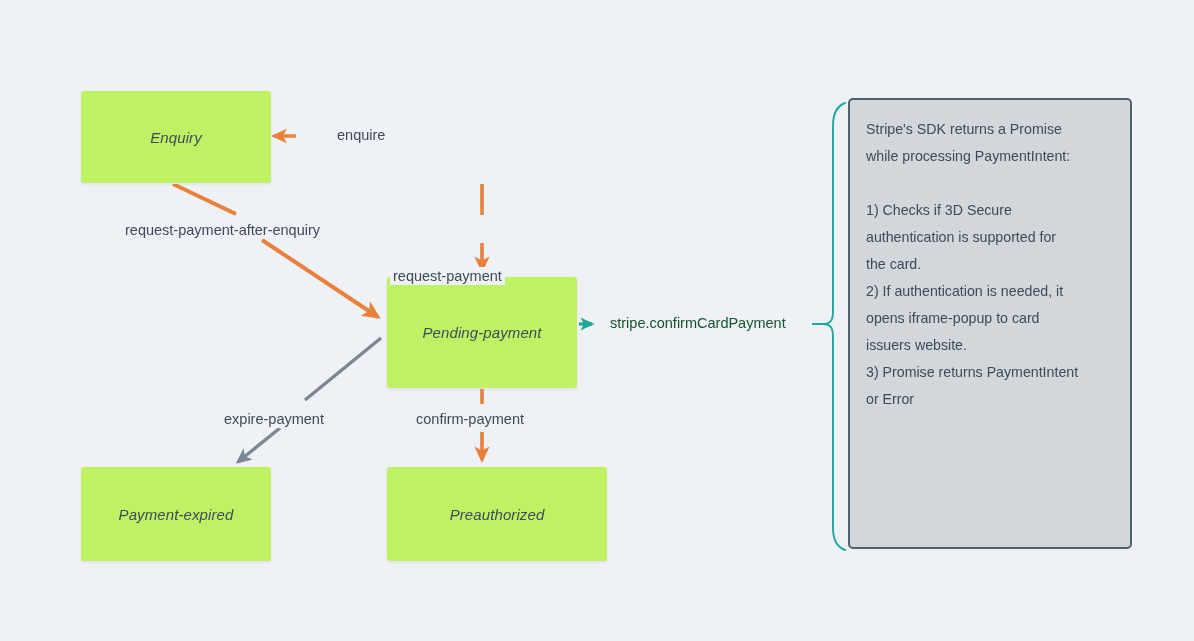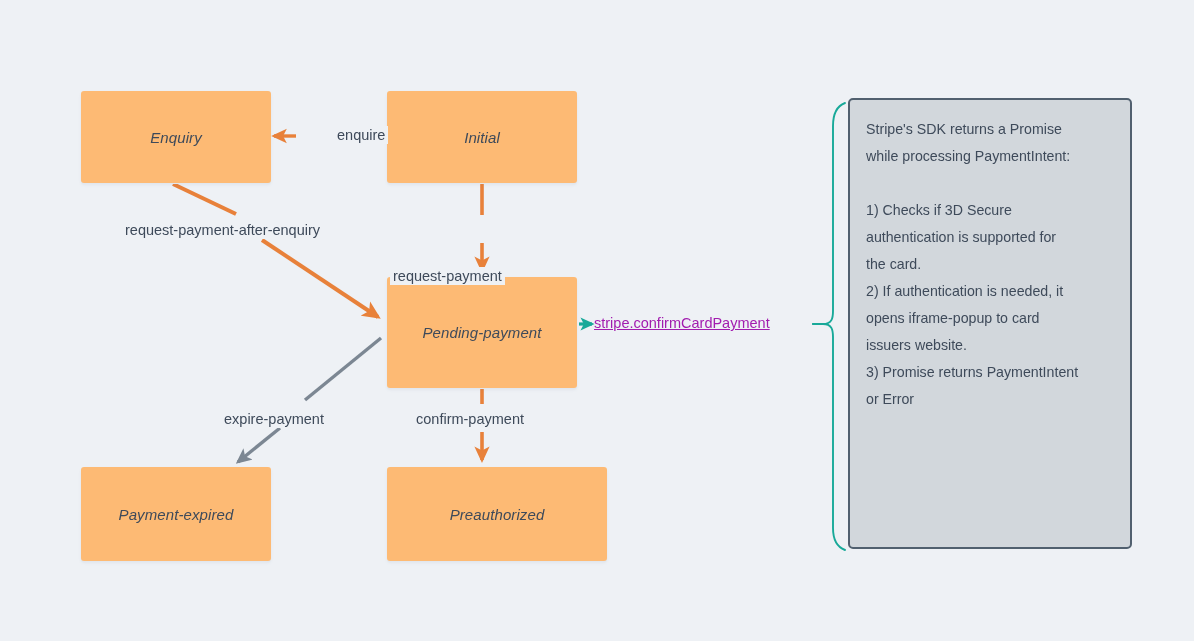--- a/index.html
+++ b/index.html
@@ -23,21 +23,21 @@
     left: 0;
     top: 0;
     width: 1194px;
     height: 641px;
     pointer-events: none;
   }
 
   
   .state-node {
     position: absolute;
-    background: #fdba74;
+    background: #bef264;
     border-radius: 3px;
     box-shadow: 0 1px 0 0 #e2e7ee, 0 2px 3px 0 rgba(120,135,155,0.10);
     display: flex;
     align-items: center;
     justify-content: center;
     box-sizing: border-box;
   }
   .state-label {
     font-style: italic;
     font-size: 15px;
@@ -62,27 +62,26 @@
     padding: 0 3px;
     line-height: 18px;
   }
   #label-enquire                       { left: 300px; top: 126px; margin-left: 34px; }
   #label-request-payment-after-enquiry { left: 122px; top: 221px; }
   #label-request-payment               { left: 390px; top: 221px; margin-top: 46px; }
   #label-expire-payment                { left: 221px; top: 410px; }
   #label-confirm-payment               { left: 413px; top: 410px; }
   #label-stripe-confirm {
     position: absolute;
-    left: 594px;
+    left: 610px;
     top: 314px;
     font-size: 14.5px;
-    color: #a21caf;
+    color: #14532d;
     white-space: nowrap;
     line-height: 18px;
-    text-decoration: underline;
   }
 
   
   #note-box {
     position: absolute;
     left: 848px;
     top: 98px;
     width: 284px;
     height: 451px;
     background: #d2d7dc;
@@ -151,23 +150,20 @@
                C 833 114 837 106 845 103"></path>
       <path d="M 813 324 L 823 324 C 832 324 833 330 833 337 L 833 528
                C 833 540 837 547 845 550"></path>
     </g>
   </svg>
 
   <div class="state-node" id="node-enquiry">
     <span class="state-label">Enquiry</span>
   </div>
 
-  <div class="state-node" id="node-initial">
-    <span class="state-label">Initial</span>
-  </div>
 
   <div class="state-node" id="node-pending-payment">
     <span class="state-label">Pending-payment</span>
   </div>
 
   <div class="state-node" id="node-payment-expired">
     <span class="state-label">Payment-expired</span>
   </div>
 
   <div class="state-node" id="node-preauthorized">

